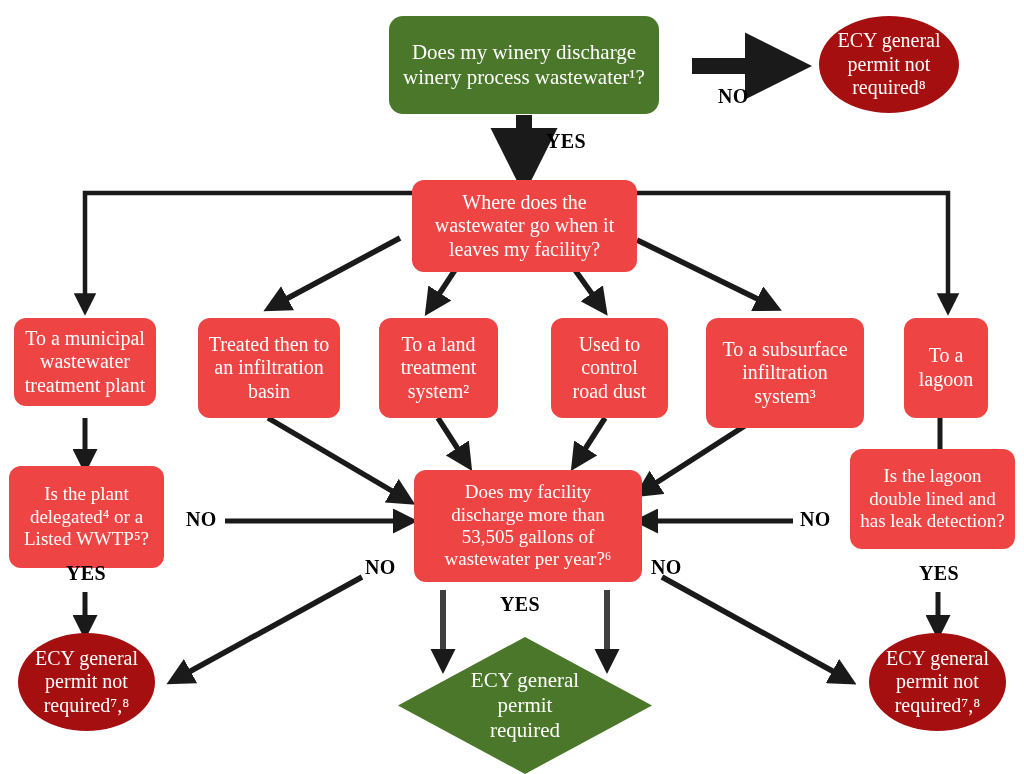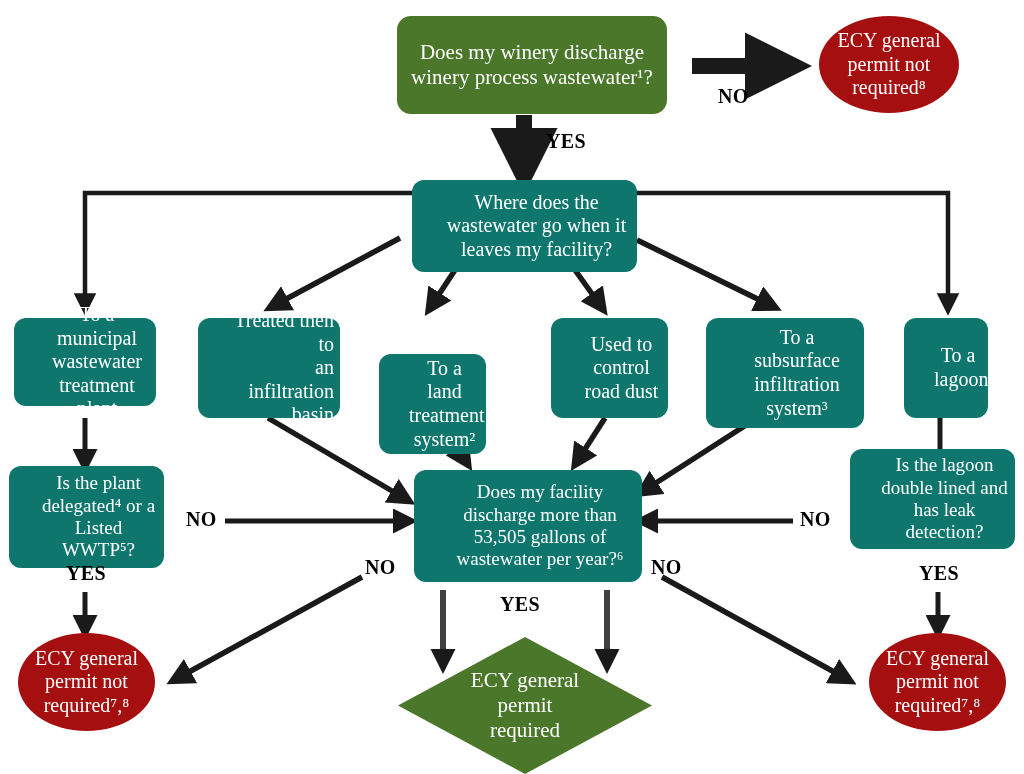--- a/index.html
+++ b/index.html
@@ -39,24 +39,23 @@
     padding: 0 6px;
     box-sizing: border-box;
     white-space: pre-line;
   }
   .rounded-green {
     background: #4a7729;
     border-radius: 14px;
     font-size: 21px;
   }
   .rounded-blue {
-    background: #0f766e;
+    background: #ef4444;
     border-radius: 12px;
     font-size: 20px;
-    padding-left: 24px;
   }
   .rounded-blue.small {
     font-size: 19px;
   }
   .ellipse-red {
     background: #a50f0f;
     border-radius: 50%;
     font-size: 20px;
   }
   .diamond-green {
@@ -180,21 +179,21 @@
     </g>
 
     <g>
       <line x1="443" y1="590" x2="443" y2="662" stroke="#404040" stroke-width="6" marker-end="url(#arrowheadBig)"></line>
     </g>
     <g>
       <line x1="607" y1="590" x2="607" y2="662" stroke="#404040" stroke-width="6" marker-end="url(#arrowheadBig)"></line>
     </g>
   </svg>
 
-  <div class="node rounded-green" style="left:389px; top:16px; width:270px; height:98px;margin-left:8px;">
+  <div class="node rounded-green" style="left:389px; top:16px; width:270px; height:98px;">
     <span class="txt">Does my winery discharge
 winery process wastewater¹?</span>
   </div>
 
   <div class="node ellipse-red" style="left:819px; top:16px; width:140px; height:97px;">
     <span class="txt">ECY general
 permit not
 required⁸</span>
   </div>
 
@@ -203,27 +202,27 @@
 wastewater go when it
 leaves my facility?</span>
   </div>
 
   <div class="node rounded-blue" style="left:14px; top:318px; width:142px; height:88px;">
     <span class="txt">To a municipal
 wastewater
 treatment plant</span>
   </div>
 
-  <div class="node rounded-blue" style="left:198px; top:318px; width:142px; height:100px;text-align:right;">
+  <div class="node rounded-blue" style="left:198px; top:318px; width:142px; height:100px;">
     <span class="txt">Treated then to
 an infiltration
 basin</span>
   </div>
 
-  <div class="node rounded-blue" style="left:379px; top:318px; width:107px; height:100px;margin-top:36px;">
+  <div class="node rounded-blue" style="left:379px; top:318px; width:119px; height:100px;">
     <span class="txt">To a land
 treatment
 system²</span>
   </div>
 
   <div class="node rounded-blue" style="left:551px; top:318px; width:117px; height:100px;font-family:Liberation Serif, serif;">
     <span class="txt">Used to
 control
 road dust</span>
   </div>

